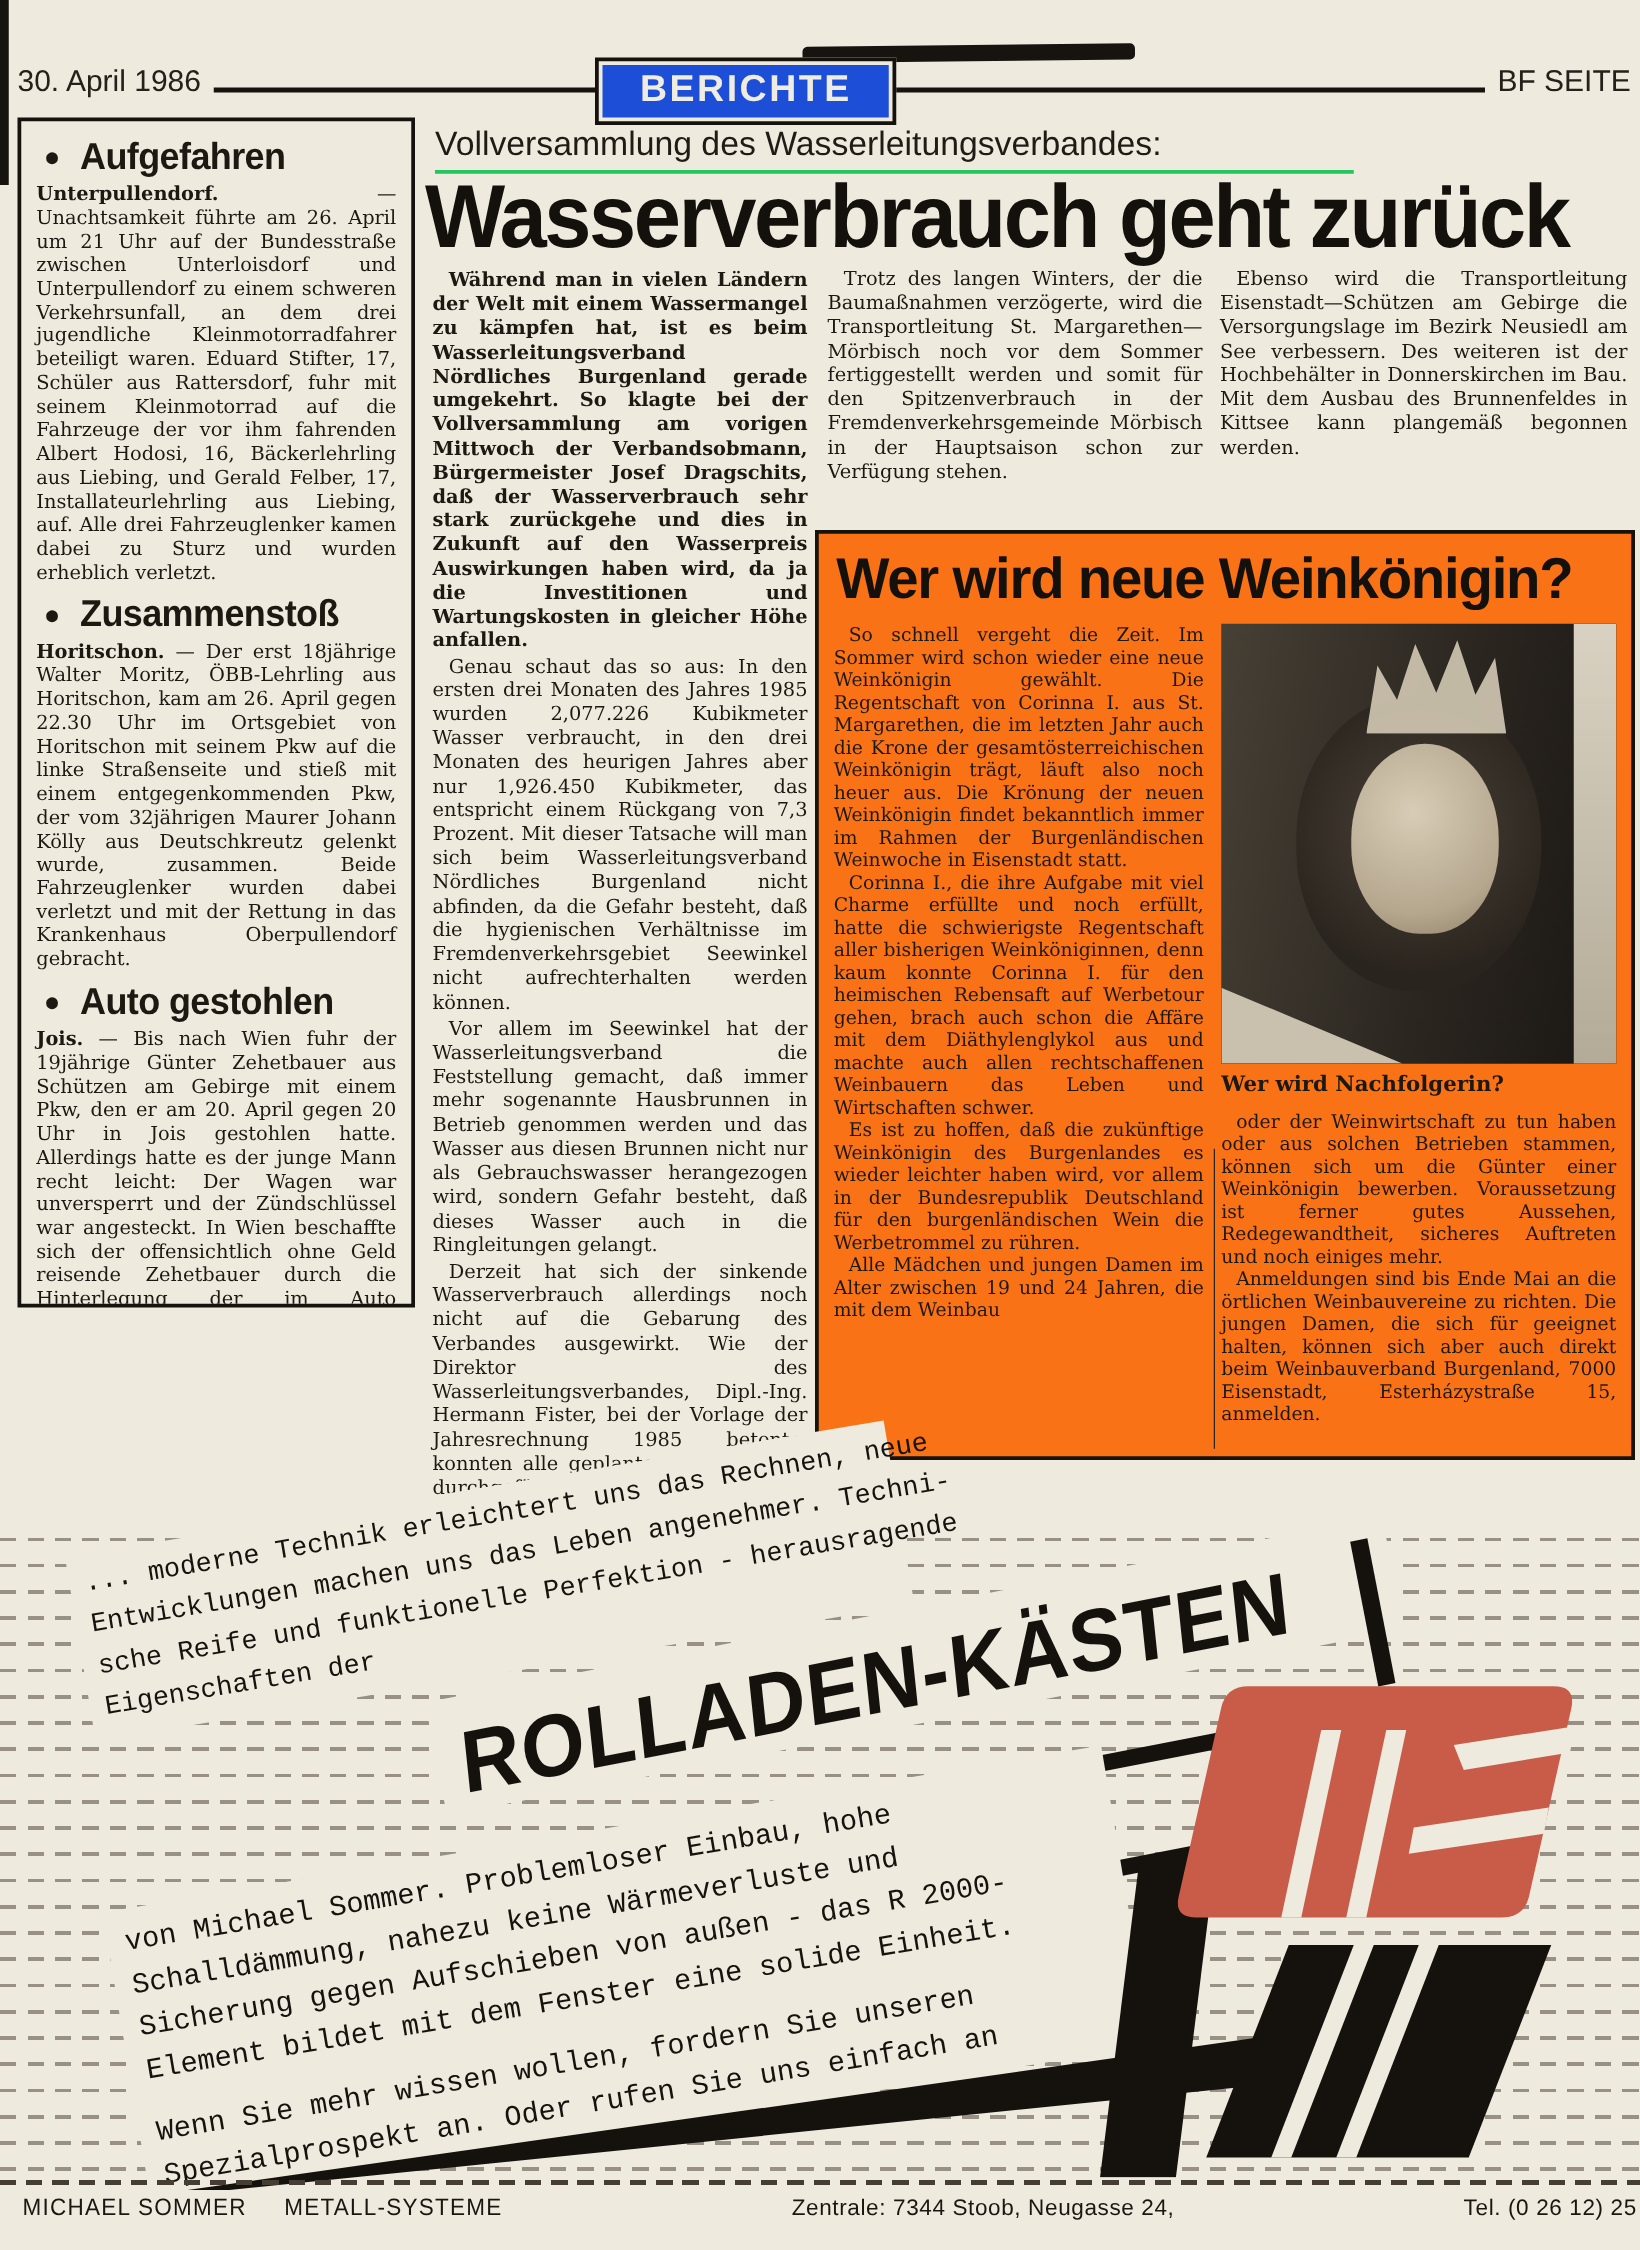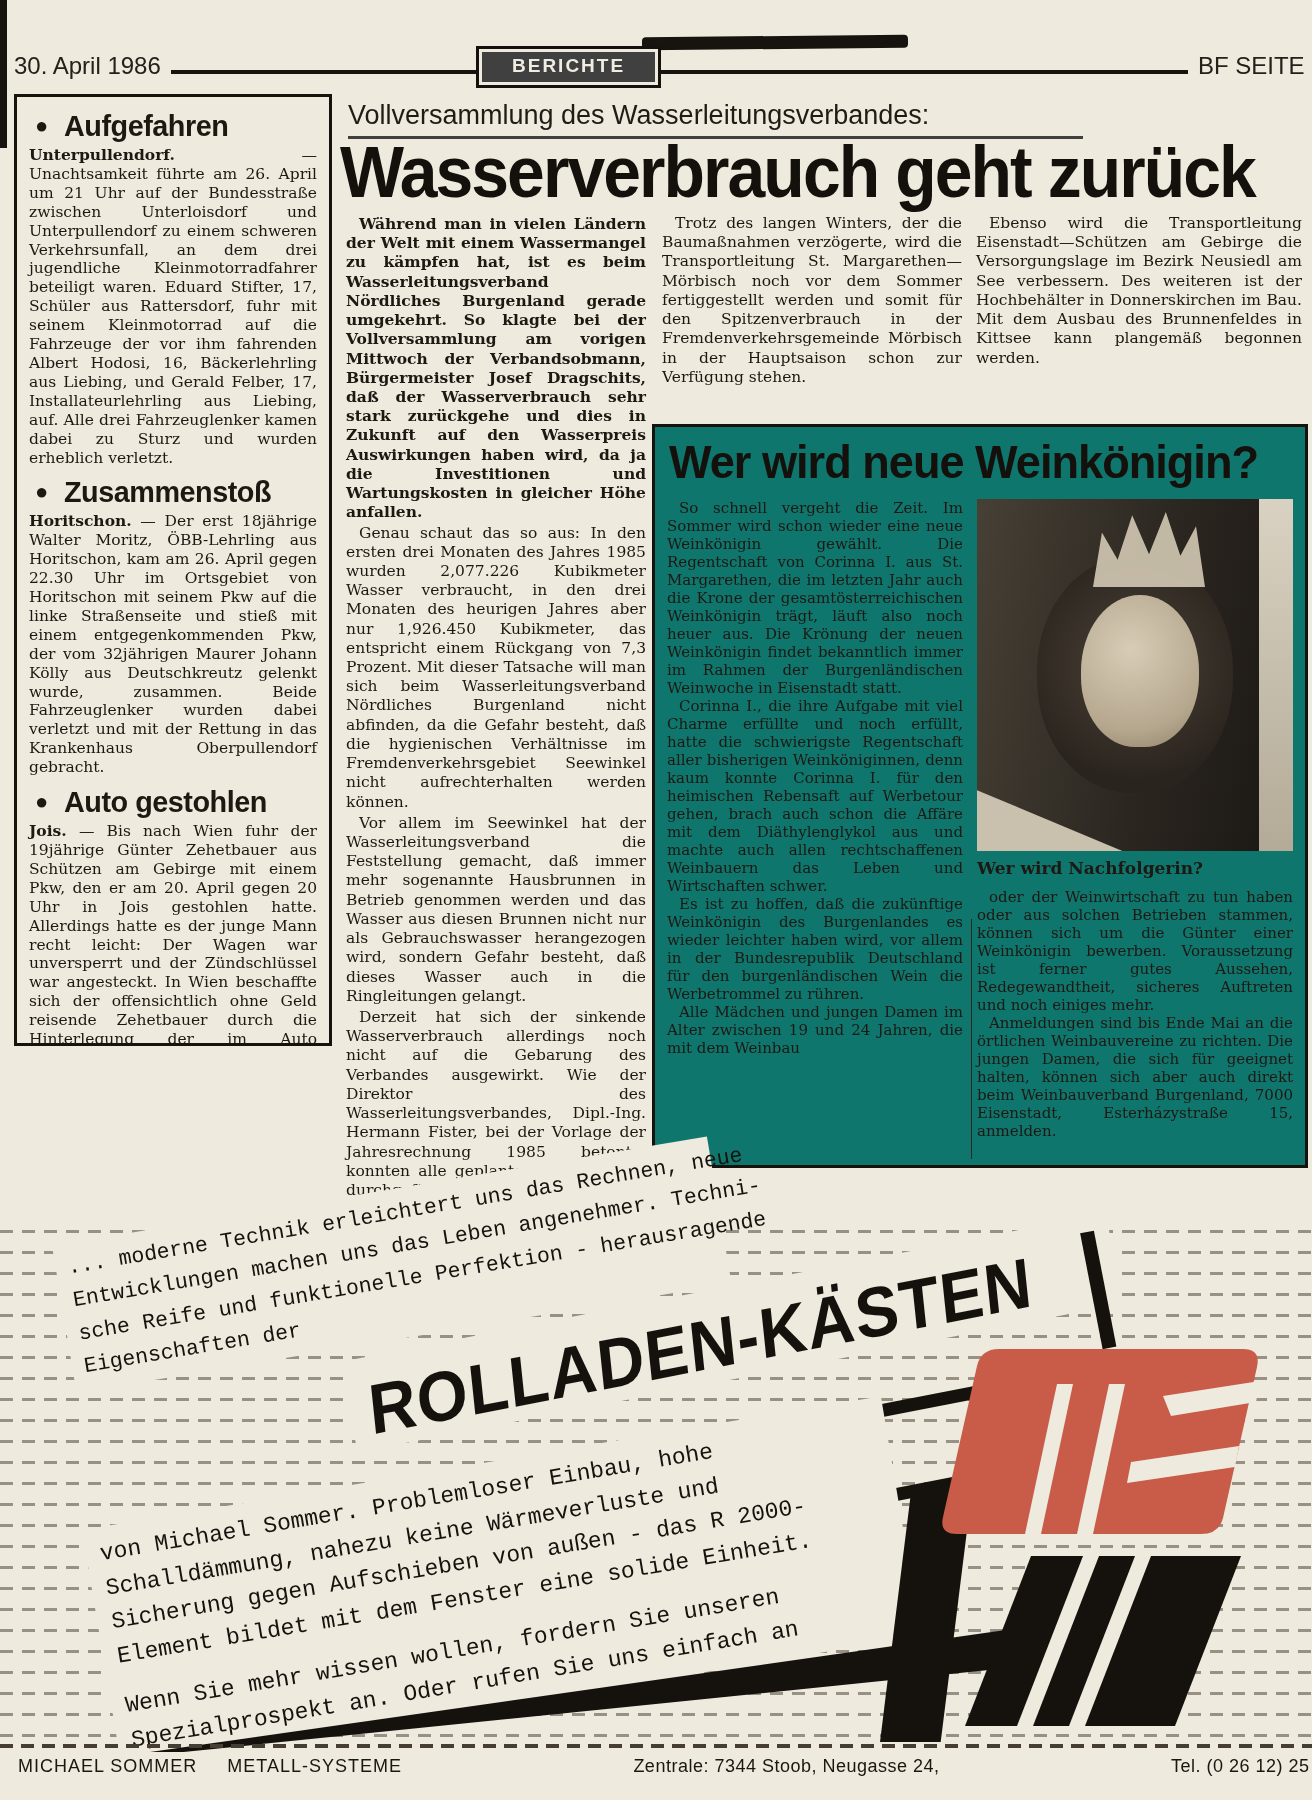--- a/index.html
+++ b/index.html
@@ -9,45 +9,45 @@
   
   .art-left{position:absolute;left:0;top:0;width:7px;height:148px;background:#17130f;}
   .art-right{position:absolute;right:0;top:1628px;width:5px;height:172px;background:#17130f;}
   .art-smudge{position:absolute;left:642px;top:36px;width:266px;height:13px;background:#17130f;border-radius:4px;transform:rotate(-.6deg);}
   
   .header{position:absolute;left:14px;top:50px;right:14px;height:46px;}
   .header-rule{position:absolute;left:138px;right:148px;top:20px;height:4px;background:#17130f;}
   .hdr-date{position:absolute;left:0;top:2px;font-size:24px;background:#eeeade;padding-right:10px;font-family:"Liberation Sans",sans-serif;font-weight:400;color:#24201a;}
   .hdr-page{position:absolute;right:0;top:2px;font-size:24px;background:#eeeade;padding-left:10px;font-family:"Liberation Sans",sans-serif;color:#24201a;}
   .section-box{position:absolute;left:462px;top:-4px;background:#eeeade;border:3px solid #15110d;padding:3px;}
-  .section-inner{background:#404040;color:#efece2;font-family:"Liberation Sans",sans-serif;
-       font-weight:bold;font-size:19px;letter-spacing:2px;padding:3px 30px 5px 30px;}
+  .section-inner{background:#1d4ed8;color:#efece2;font-family:"Liberation Sans",sans-serif;
+       font-weight:bold;font-size:30px;letter-spacing:2px;padding:3px 30px 5px 30px;}
   
   .left-box{position:absolute;left:14px;top:94px;width:318px;height:952px;border:3px solid #16120e;
        box-sizing:border-box;padding:4px 12px 0 12px;overflow:hidden;}
   .brief-head{display:flex;align-items:center;gap:16px;margin:8px 0 3px 6px;font-family:"Liberation Sans",sans-serif;}
   .brief-bullet{font-size:22px;line-height:1;}
   .brief-title{font-size:30px;font-weight:bold;letter-spacing:-.5px;transform:scaleX(.96);transform-origin:left;}
   .brief p{margin:0;font-size:15.5px;line-height:1.22;text-align:justify;hyphens:auto;}
   .brief .lead{font-weight:bold;}
   
   .kicker{position:absolute;left:348px;top:100px;width:735px;font-family:"Liberation Sans",sans-serif;
-       font-size:27px;color:#201b15;padding-bottom:5px;border-bottom:3px solid #404040;}
+       font-size:27px;color:#201b15;padding-bottom:5px;border-bottom:3px solid #22c55e;}
   .headline{position:absolute;left:340px;top:132px;font-family:"Liberation Sans",sans-serif;
        font-weight:800;font-size:70px;letter-spacing:-2px;white-space:nowrap;
        transform:scaleX(.97) scaleY(1.02);transform-origin:left top;color:#14100c;}
   .mcol{position:absolute;top:214px;font-size:15.5px;line-height:1.24;text-align:justify;hyphens:auto;}
   .mcol p{margin:0 0 2px 0;text-indent:13px;}
   .col1{left:346px;width:300px;}
   .col2{left:662px;width:300px;}
   .col3{left:976px;width:326px;}
   .lead-par{font-weight:bold;}
   
   .wein-box{position:absolute;left:652px;top:424px;width:656px;height:744px;border:3px solid #16120e;
-       box-sizing:border-box;background:#0f766e;padding:6px 12px;overflow:hidden;}
+       box-sizing:border-box;background:#f97316;padding:6px 12px;overflow:hidden;}
   .wein-headline{font-family:"Liberation Sans",sans-serif;font-weight:800;font-size:46px;letter-spacing:-1px;
        white-space:nowrap;transform:scaleX(.98);transform-origin:left;margin:2px 0 10px 2px;color:#14100c;}
   .wein-cols{display:flex;gap:14px;justify-content:space-between;}
   .wein-left{width:296px;font-size:15px;line-height:1.2;text-align:justify;hyphens:auto;}
   .wein-left p{margin:0;text-indent:12px;}
   .wein-subhead{font-weight:bold;font-size:16.5px;line-height:1.18;margin:10px 0 3px 0;}
   .wein-subhead span{display:block;}
   .wein-right{width:316px;position:relative;}
   .col-rule{position:absolute;left:316px;top:492px;width:1px;height:240px;background:#2c261f;}
   

